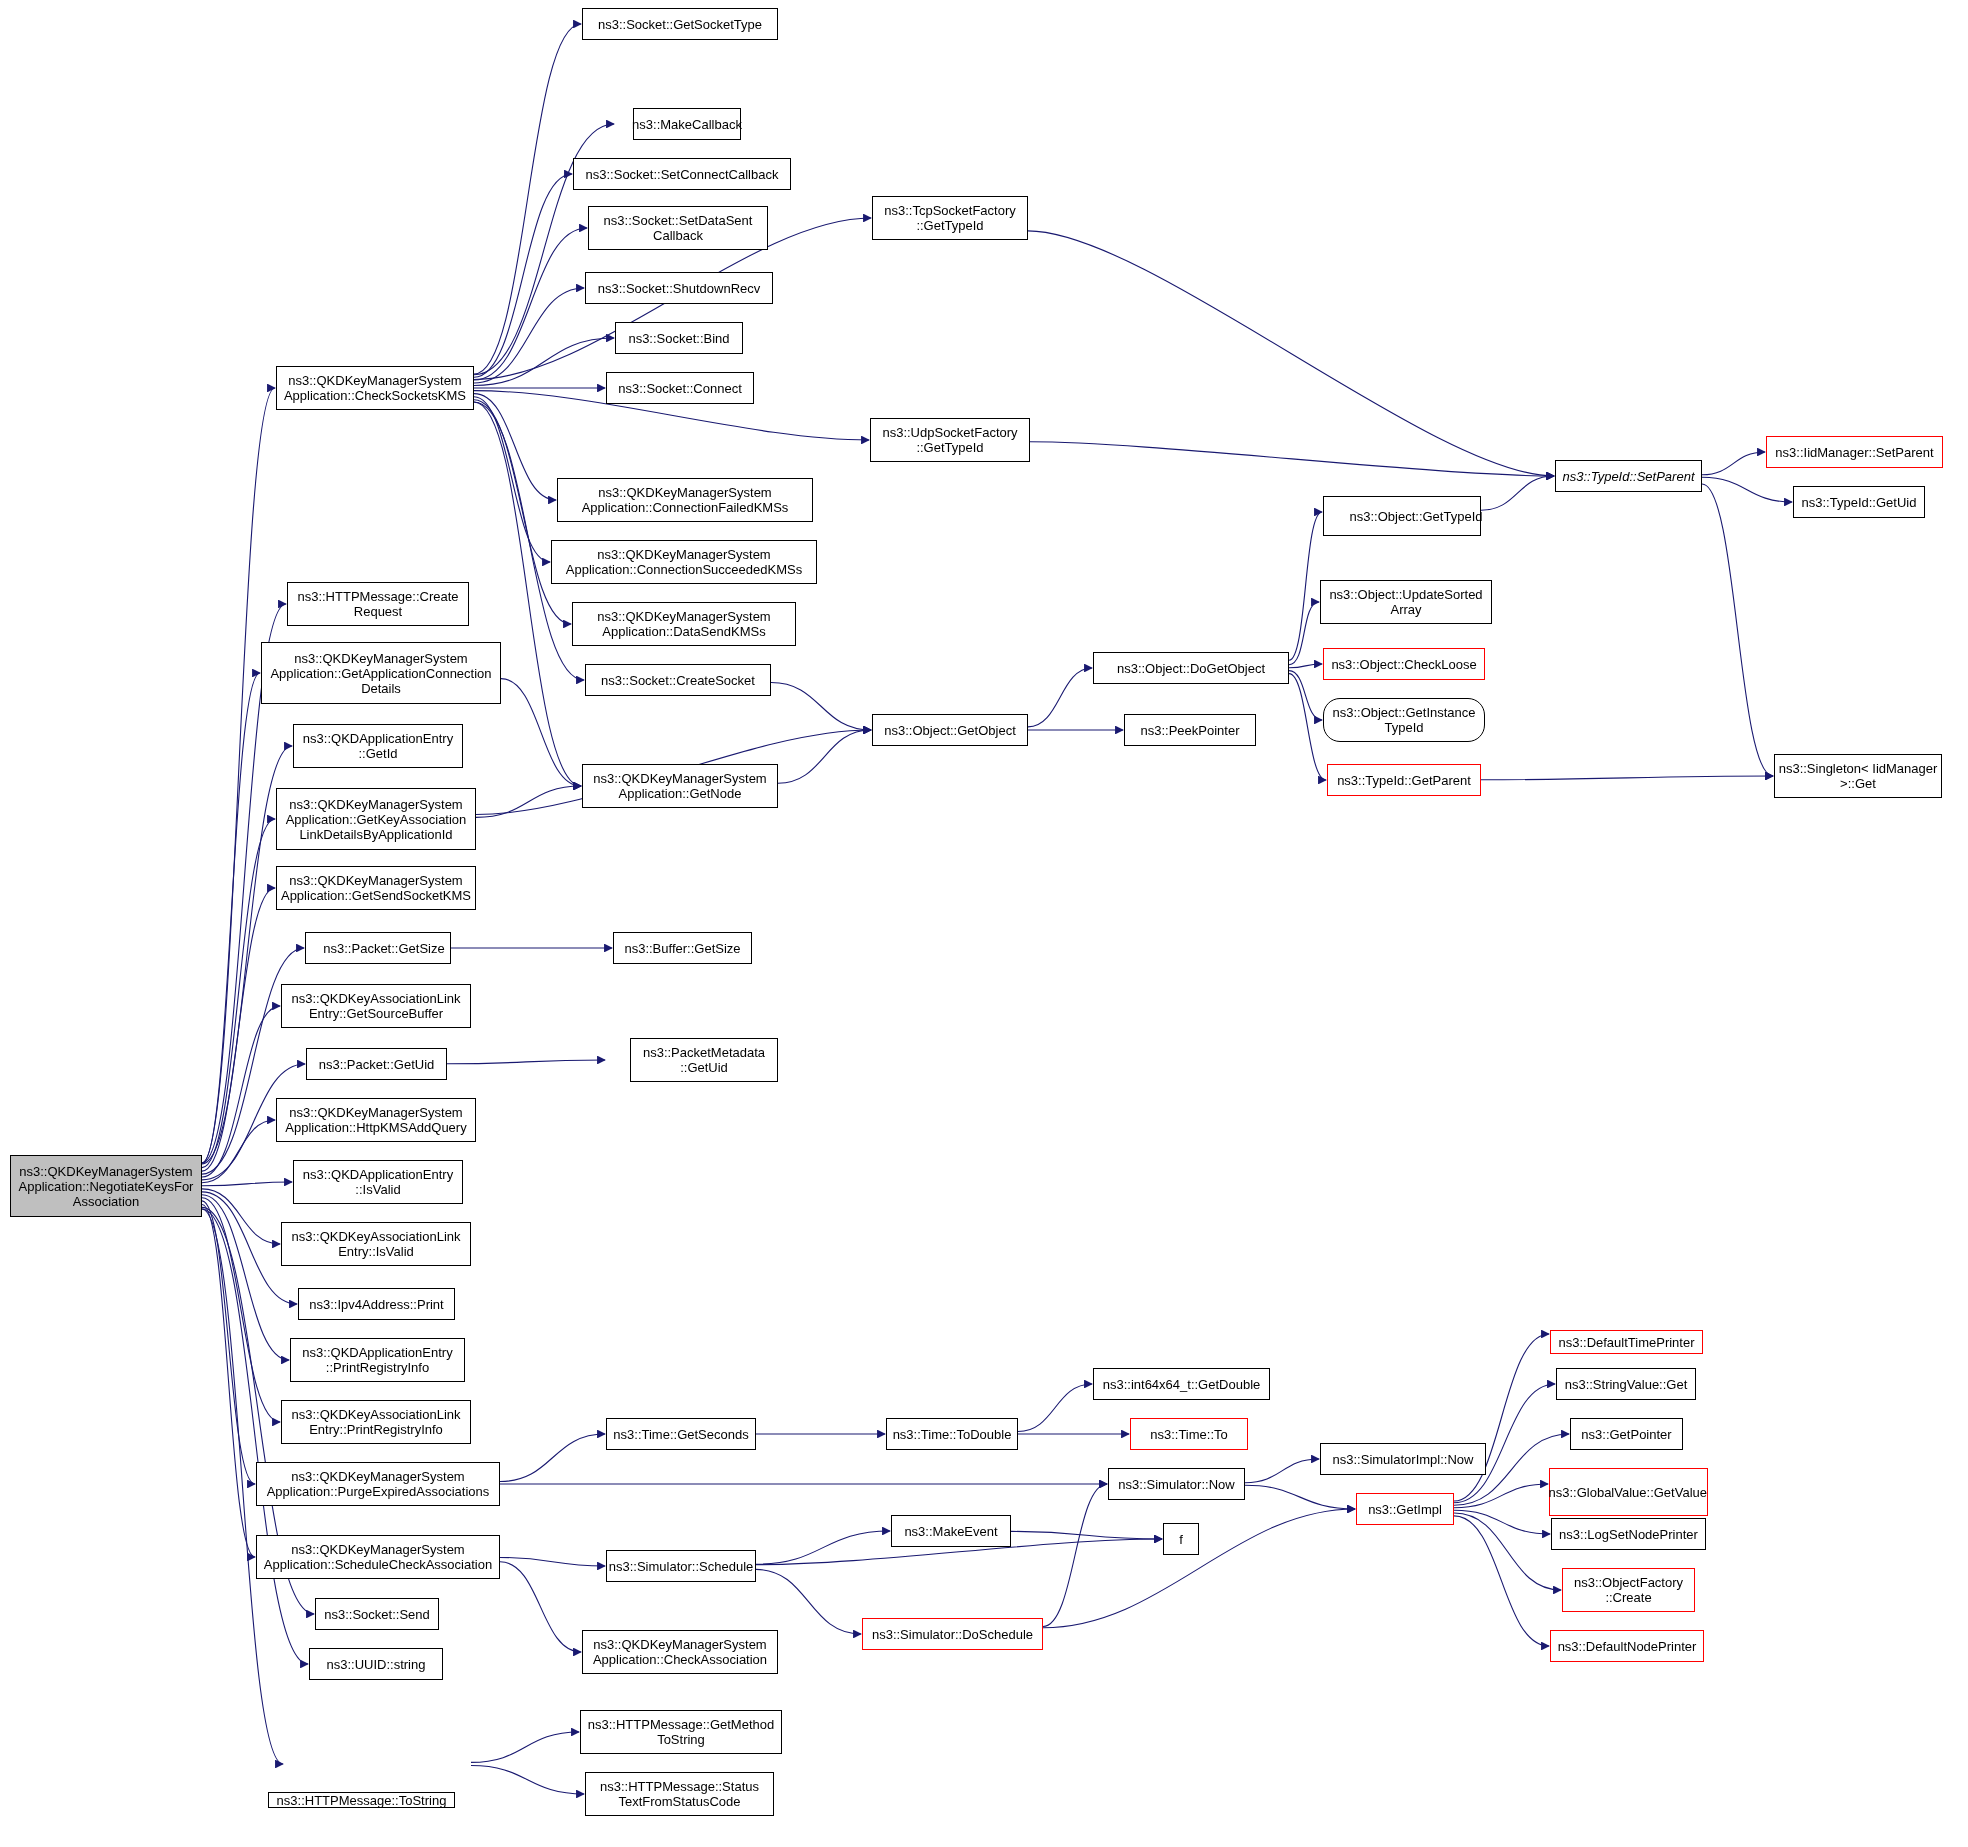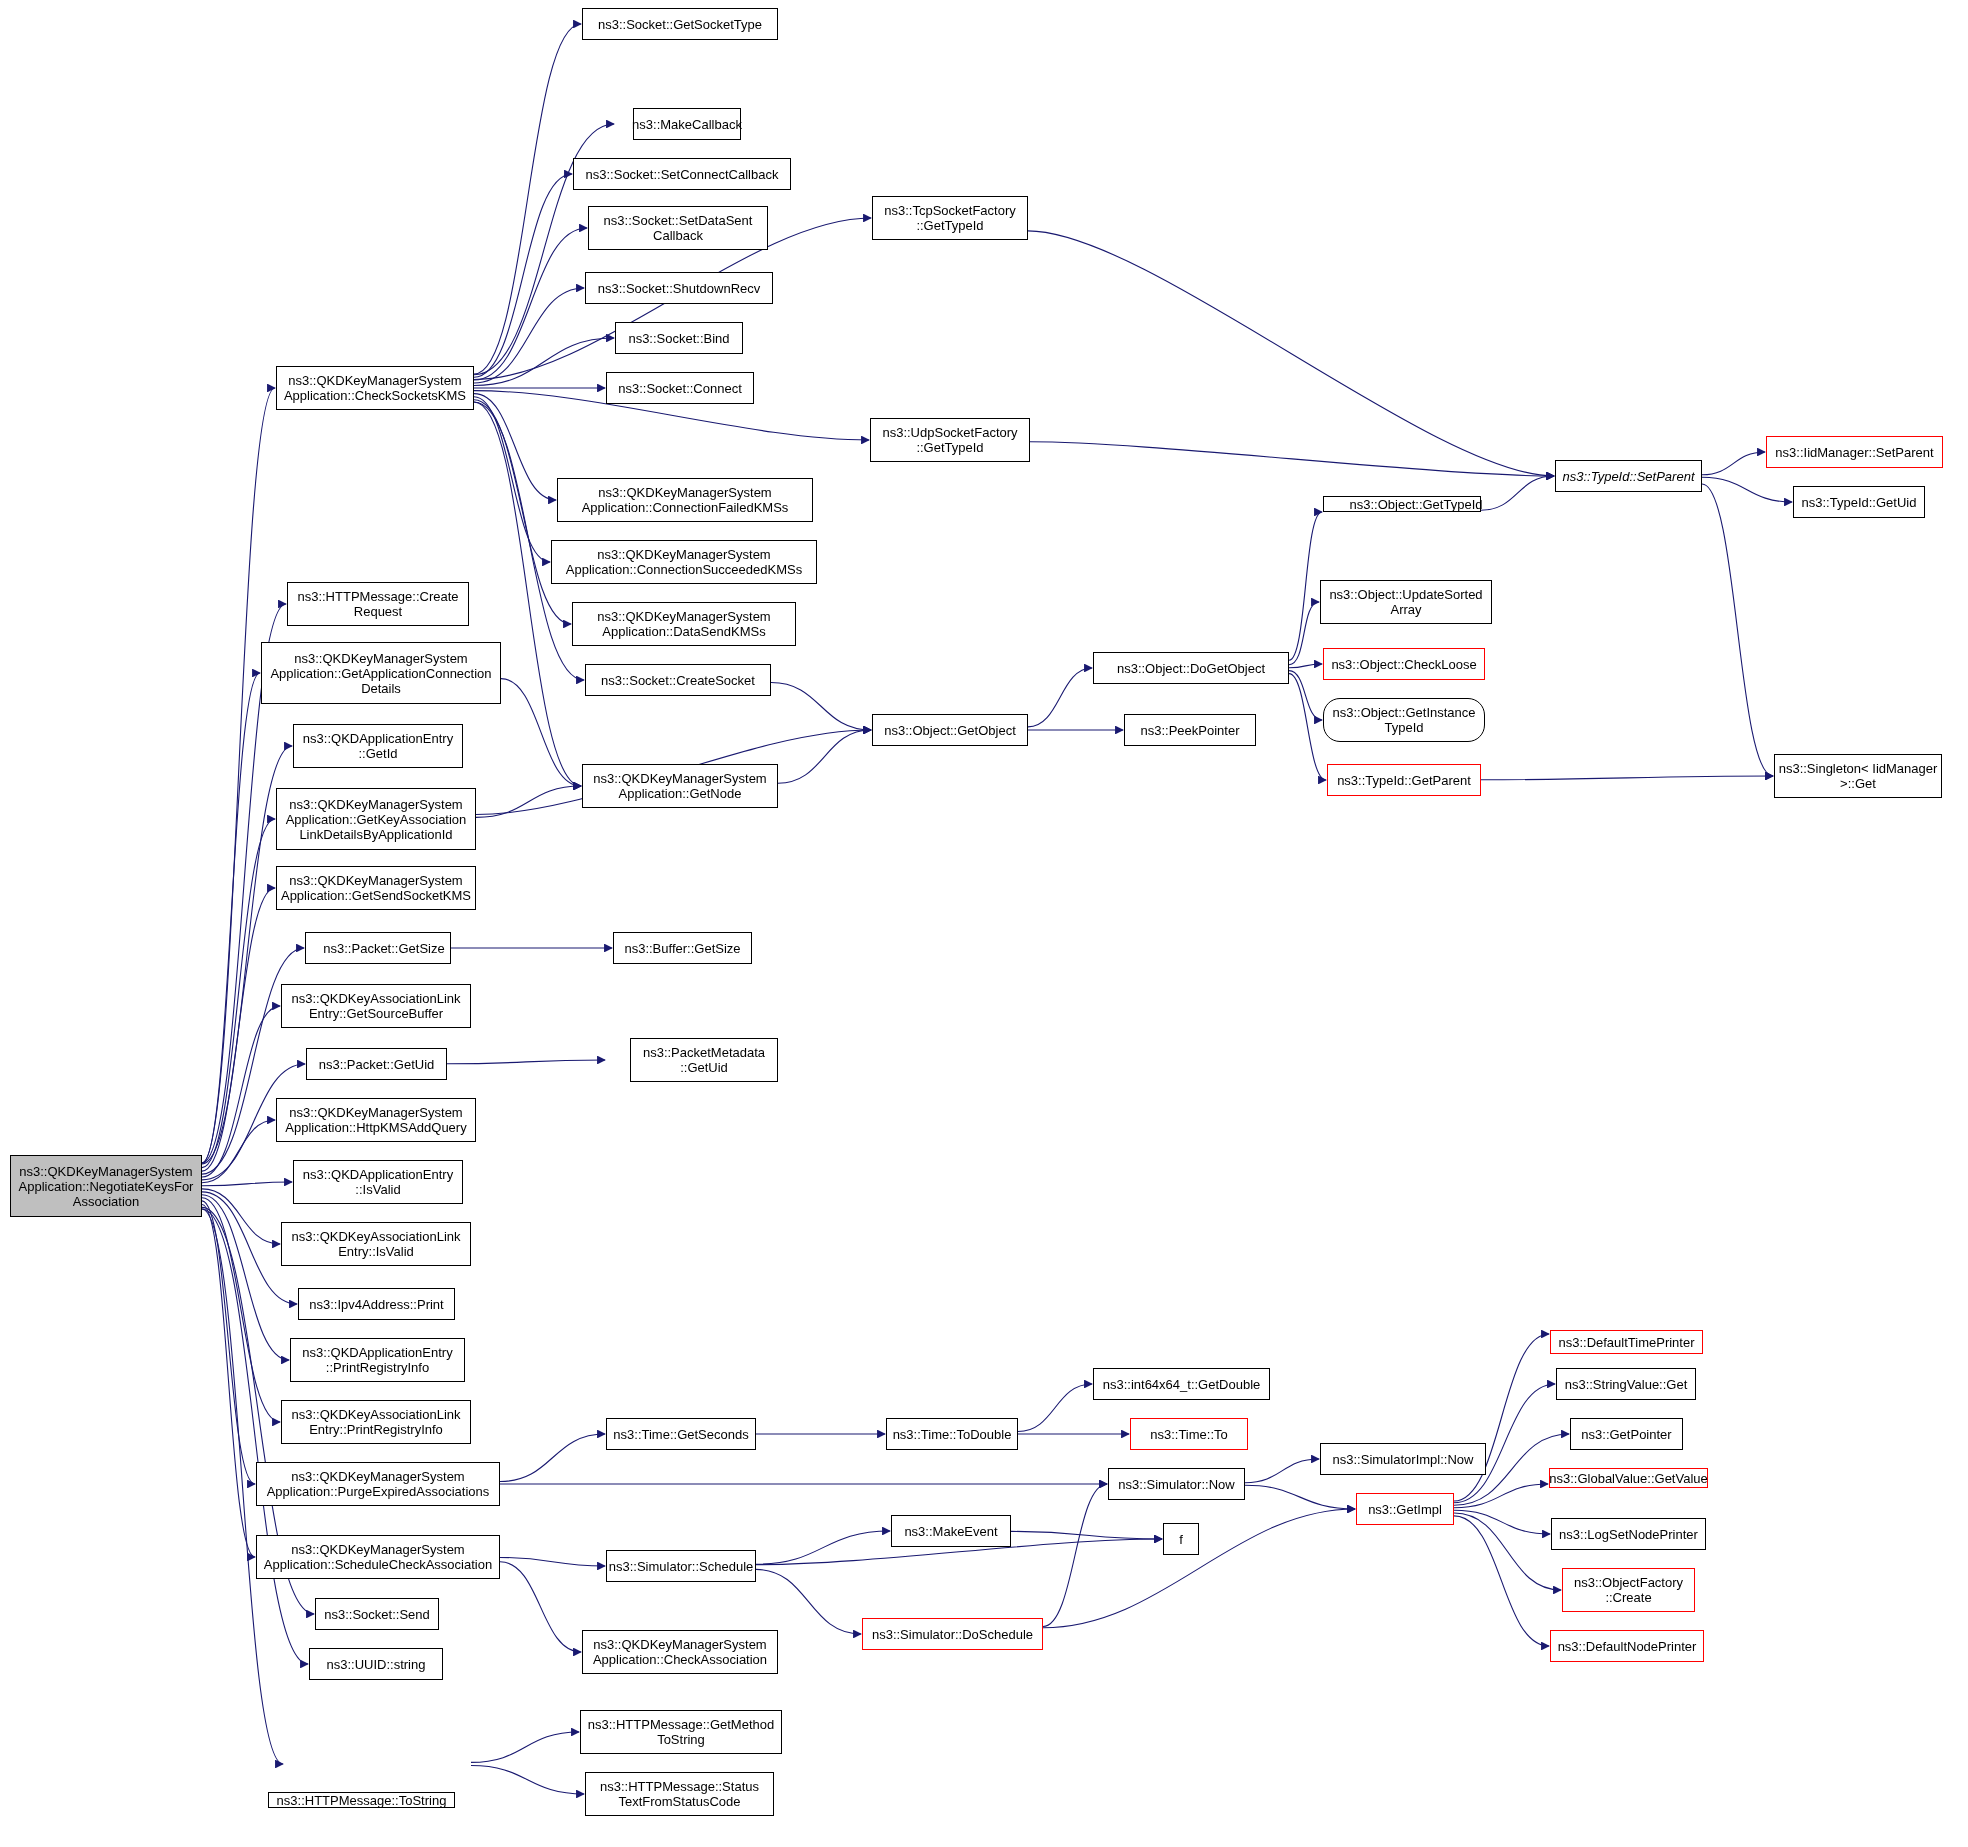--- a/index.html
+++ b/index.html
@@ -210,21 +210,21 @@
     </div>
     <div class="node" title="ns3::Object::GetObject" style="left: 872px; top: 714px; width: 156px; height: 32px;">
       <div>ns3::Object::GetObject</div>
     </div>
     <div class="node" title="ns3::PeekPointer" style="left: 1124px; top: 714px; width: 132px; height: 32px;">
       <div>ns3::PeekPointer</div>
     </div>
     <div class="node" title="ns3::Object::DoGetObject" style="left: 1093px; top: 652px; width: 196px; height: 32px;">
       <div>ns3::Object::DoGetObject</div>
     </div>
-    <div class="node" title="ns3::Object::GetTypeId" style="left: 1323px; top: 496px; width: 158px; height: 16px; padding-left: 28px;">
+    <div class="node" title="ns3::Object::GetTypeId" style="left: 1323px; top: 496px; width: 158px; height: 40px; padding-left: 28px;">
       <div>ns3::Object::GetTypeId</div>
     </div>
     <div class="node" title="ns3::Object::UpdateSortedArray" style="left: 1320px; top: 580px; width: 172px; height: 44px;">
       <div>ns3::Object::UpdateSorted</div>
       <div>Array</div>
     </div>
     <div class="node red" title="ns3::Object::CheckLoose" style="left: 1323px; top: 648px; width: 162px; height: 32px;">
       <div>ns3::Object::CheckLoose</div>
     </div>
     <div class="node" title="ns3::Object::GetInstanceTypeId" style="left: 1323px; top: 698px; width: 162px; height: 44px; border-radius: 17px;">
@@ -318,21 +318,21 @@
     </div>
     <div class="node red" title="ns3::DefaultTimePrinter" style="left: 1550px; top: 1330px; width: 153px; height: 24px;">
       <div>ns3::DefaultTimePrinter</div>
     </div>
     <div class="node" title="ns3::StringValue::Get" style="left: 1556px; top: 1368px; width: 140px; height: 32px;">
       <div>ns3::StringValue::Get</div>
     </div>
     <div class="node" title="ns3::GetPointer" style="left: 1570px; top: 1418px; width: 113px; height: 32px;">
       <div>ns3::GetPointer</div>
     </div>
-    <div class="node red" title="ns3::GlobalValue::GetValue" style="left: 1549px; top: 1468px; width: 159px; height: 20px;">
+    <div class="node red" title="ns3::GlobalValue::GetValue" style="left: 1549px; top: 1468px; width: 159px; height: 48px; align-items: flex-end;">
       <div>ns3::GlobalValue::GetValue</div>
     </div>
     <div class="node" title="ns3::LogSetNodePrinter" style="left: 1551px; top: 1518px; width: 155px; height: 32px;">
       <div>ns3::LogSetNodePrinter</div>
     </div>
     <div class="node red" title="ns3::ObjectFactory::Create" style="left: 1562px; top: 1568px; width: 133px; height: 44px;">
       <div>ns3::ObjectFactory</div>
       <div>::Create</div>
     </div>
     <div class="node red" title="ns3::DefaultNodePrinter" style="left: 1550px; top: 1630px; width: 154px; height: 32px;">

